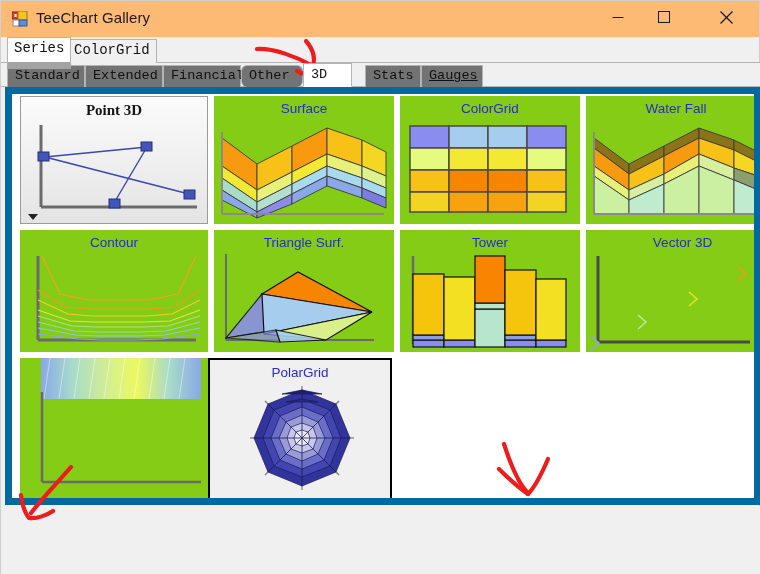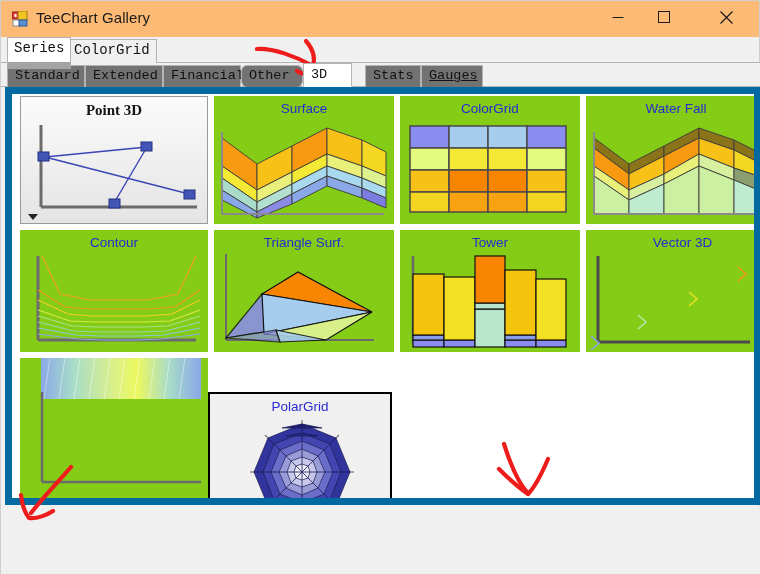--- a/index.html
+++ b/index.html
@@ -331,21 +331,21 @@
               <line x1="135" y1="0" x2="129" y2="41"></line>
             <line x1="150" y1="0" x2="144" y2="41"></line>
               <line x1="165" y1="0" x2="159" y2="41"></line>
           </g>
           <line x1="22" y1="34" x2="22" y2="124" stroke="#6b6b6b" stroke-width="2.5"></line>
           <line x1="22" y1="124" x2="181" y2="124" stroke="#6b6b6b" stroke-width="2.5"></line>
         </svg>
       </div>
     </div>
 
-    <div class="cell focus" style="left:196px;top:264px;width:184px;height:144px;margin-top:34px;">
+    <div class="cell focus" style="left:196px;top:264px;width:184px;height:144px;">
       <div class="cap">PolarGrid</div>
       <div class="plot" style="left:0;top:20px;width:184px;height:122px;">
         <svg width="184" height="122" viewBox="0 0 184 122">
           <g transform="translate(92,58)">
             <g stroke="#777" stroke-width="1.2">
               <line x1="0" y1="-52" x2="0" y2="-44"></line>
                 <line x1="0" y1="52" x2="0" y2="44"></line>
               <line x1="-52" y1="0" x2="-44" y2="0"></line>
                 <line x1="52" y1="0" x2="44" y2="0"></line>
               <line x1="-37" y1="-37" x2="-32" y2="-32"></line>

